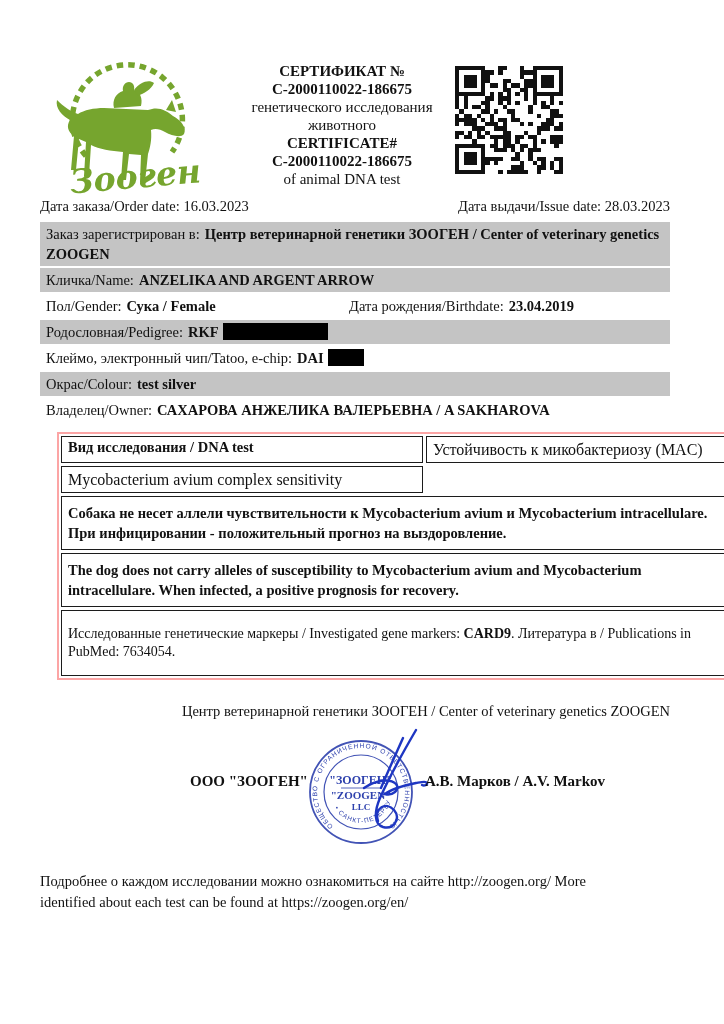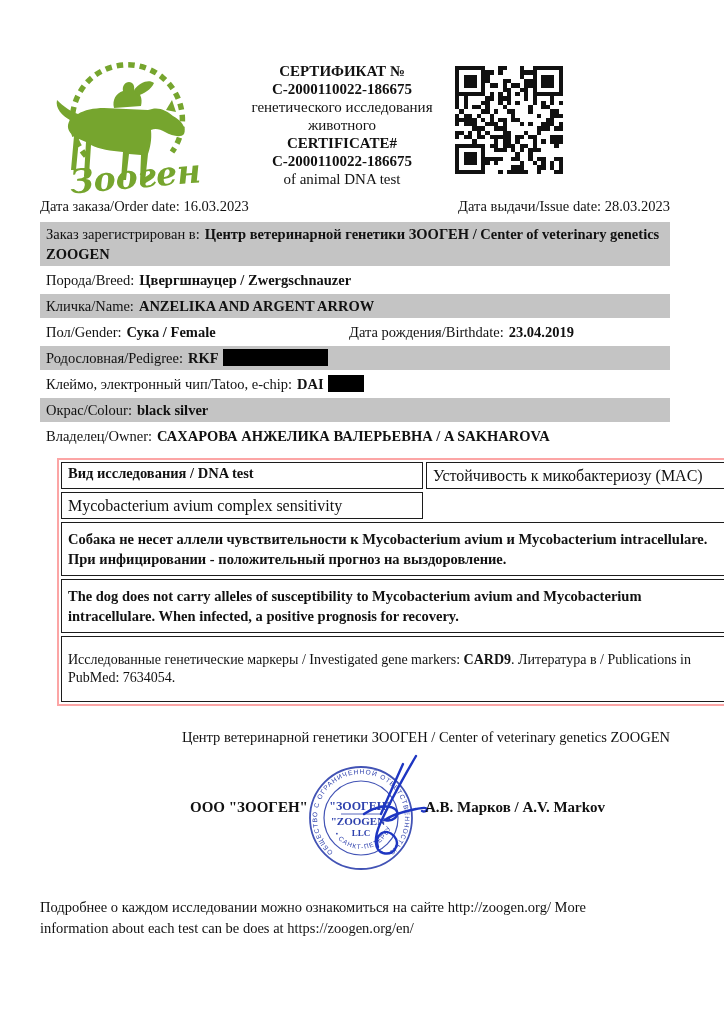--- a/index.html
+++ b/index.html
@@ -407,23 +407,20 @@
     <span>Дата заказа/Order date: 16.03.2023</span>
     <span>Дата выдачи/Issue date: 28.03.2023</span>
   </div>
 
   <div class="rows">
 
     <div class="info-row shaded">
       <span class="lbl">Заказ зарегистрирован в:</span><span class="val">Центр ветеринарной генетики ЗООГЕН / Center of veterinary genetics ZOOGEN</span>
     </div>
 
-    <div class="info-row">
-      <span class="lbl">Порода/Breed:</span><span class="val">Цвергшнауцер / Zwergschnauzer</span>
-    </div>
 
     <div class="info-row shaded">
       <span class="lbl">Кличка/Name:</span><span class="val">ANZELIKA AND ARGENT ARROW</span>
     </div>
 
     <div class="info-row two-col">
       <span class="pair-1">
         <span class="lbl">Пол/Gender:</span><span class="val">Сука / Female</span>
       </span>
       <span>
@@ -433,21 +430,21 @@
 
     <div class="info-row shaded">
       <span class="lbl">Родословная/Pedigree:</span><span class="val">RKF</span><span class="redact redact-pedigree"></span>
     </div>
 
     <div class="info-row">
       <span class="lbl">Клеймо, электронный чип/Tatoo, e-chip:</span><span class="val">DAI</span><span class="redact redact-chip"></span>
     </div>
 
     <div class="info-row shaded">
-      <span class="lbl">Окрас/Colour:</span><span class="val">black silver</span>
+      <span class="lbl">Окрас/Colour:</span><span class="val">test silver</span>
     </div>
 
     <div class="info-row">
       <span class="lbl">Владелец/Owner:</span><span class="val">САХАРОВА АНЖЕЛИКА ВАЛЕРЬЕВНА / A SAKHAROVA</span>
     </div>
 
   </div>
 
   <div class="dna-table">
     <div class="cell hdr">Вид исследования / DNA test</div>
@@ -491,15 +488,15 @@
       <g stroke="#1e36c2" stroke-width="2.4" fill="none" stroke-linecap="round">
         <path d="M130,6 C116,30 102,56 94,74 C88,88 88,100 97,103 C108,106 115,94 108,86 C100,77 88,84 92,97"></path>
         <path d="M117,14 C108,34 100,52 95,64"></path>
         <path d="M78,64 C90,56 104,54 110,60 C115,66 106,72 99,70 C104,66 116,62 130,59 C136,58 140,57 141,59 C142,61 138,62 136,61"></path>
       </g>
     </svg>
 
     <div class="signer">А.В. Марков / A.V. Markov</div>
   </div>
 
-  <div class="footer">Подробнее о каждом исследовании можно ознакомиться на сайте http://zoogen.org/ More information about each test can be does at https://zoogen.org/en/</div>
+  <div class="footer">Подробнее о каждом исследовании можно ознакомиться на сайте http://zoogen.org/ More identified about each test can be found at https://zoogen.org/en/</div>
 
 </div>
 
 </body></html>

